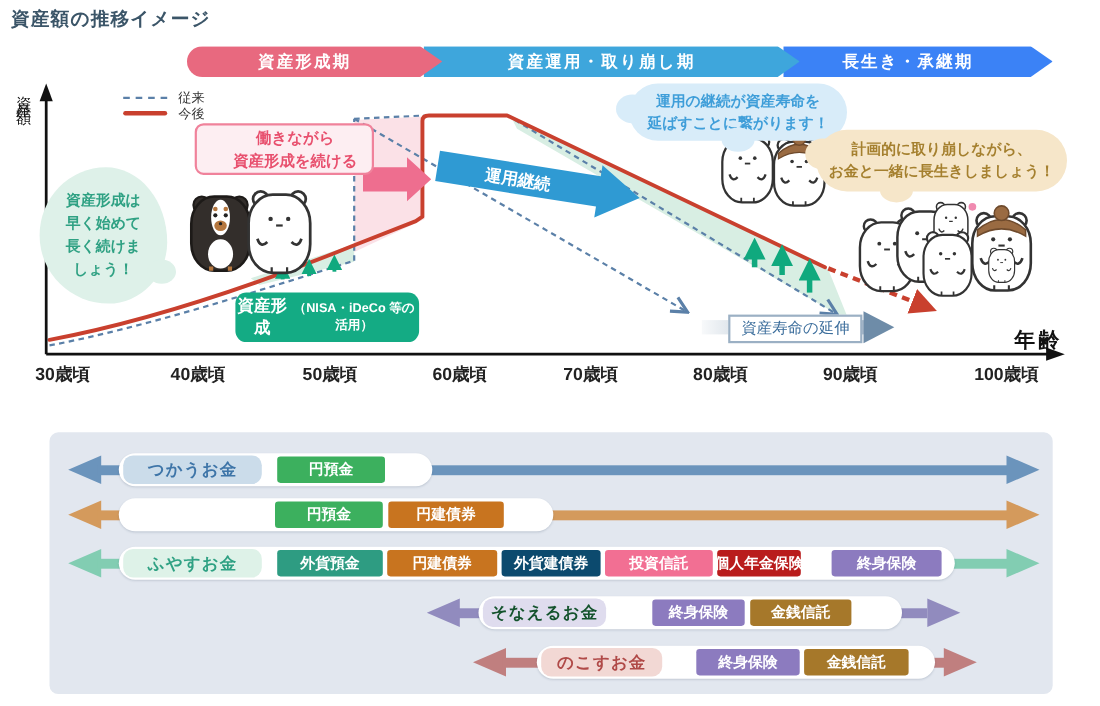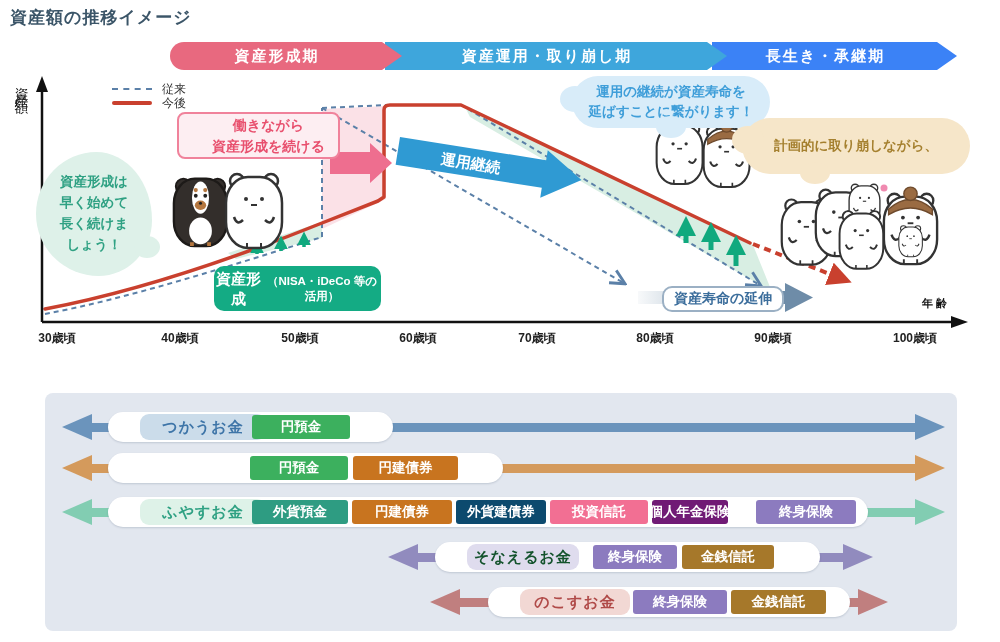--- a/index.html
+++ b/index.html
@@ -25,22 +25,22 @@
   #chart-svg { left:0; top:0; z-index:1; }
 
   
   #legend { left:112px; top:82px; z-index:3; font-size:12px; color:#333; }
   #legend .lrow { display:flex; align-items:center; gap:10px; height:14px; }
   .leg-dash { width:40px; border-top:2.5px dashed #5b80a8; }
   .leg-solid { width:40px; height:4px; background:#c9402e; border-radius:2px; }
 
   
   #ylabel { left:13px; top:76px; writing-mode:vertical-rl; font-size:14px; color:#111; letter-spacing:6px; z-index:3; }
-  #xlabel { left:922px; top:296px; font-size:11px; font-weight:bold; color:#111; letter-spacing:3px; z-index:3; }
-  .tick { top:330px; transform:translateX(-50%); font-size:12px; font-weight:600; color:#222; z-index:3; white-space:nowrap; }
+  #xlabel { left:922px; top:296px; font-size:19px; font-weight:bold; color:#111; letter-spacing:3px; z-index:3; }
+  .tick { top:330px; transform:translateX(-50%); font-size:16px; font-weight:600; color:#222; z-index:3; white-space:nowrap; }
   #source { top:357px; right:14px; font-size:10.5px; color:#333; z-index:3; }
 
   
   .bubble { z-index:3; display:flex; align-items:center; justify-content:center; text-align:center; font-weight:bold; }
   #bubble-left { left:36px; top:152px; width:116px; height:124px; background:#def1e9;
                  border-radius:52% 48% 46% 54% / 50% 55% 45% 50%; color:#2fa183; font-size:13.5px; line-height:1.55; }
   #bubble-left::after { content:""; position:absolute; right:-8px; bottom:18px; width:26px; height:22px;
                  background:#def1e9; border-radius:50%; }
   #box-work { left:177px; top:112px; width:163px; height:47px; background:#fdeef2; border:2px solid #f0829b;
               border-radius:8px; color:#e8506e; font-size:14px; line-height:1.45;padding-left:20px; }
@@ -50,33 +50,33 @@
   #bubble-mid::after { content:""; position:absolute; left:84px; bottom:-10px; width:30px; height:22px; background:#d8ecf9; border-radius:50%; }
   #bubble-right { left:742px; top:118px; width:228px; height:56px; background:#f6e6c9; border-radius:28px;
                   color:#a5802f; font-size:13.5px; line-height:1.5; }
   #bubble-right::before { content:""; position:absolute; left:-10px; top:8px; width:32px; height:28px; background:#f6e6c9; border-radius:50%; }
   #bubble-right::after { content:""; position:absolute; left:58px; bottom:-10px; width:30px; height:22px; background:#f6e6c9; border-radius:50%; }
   #box-formation { left:214px; top:266px; width:167px; height:45px; background:#14ab84; border-radius:10px;
                    color:#fff; flex-direction:row; line-height:1.3; z-index:3; }
   #box-formation .l1 { font-size:15px; }
   #box-formation .l2 { font-size:11.5px; }
   #box-extension { left:662px; top:286px; padding:2px 10px; background:#fff; border:2px solid #9bb0c4;
-                   border-radius:10px; color:#3c6e9c; font-size:14px; font-weight:bold; z-index:3; white-space:nowrap; }
+                   border-radius:0; color:#3c6e9c; font-size:14px; font-weight:normal; z-index:3; white-space:nowrap; }
 
   
   #panel { left:45px; top:393px; width:912px; height:238px; background:#e2e7ef; border-radius:8px; z-index:2; }
   .mrow { position:absolute; left:0; width:912px; height:36px; }
   .shaft { position:absolute; height:9px; top:13.5px; }
   .head { position:absolute; width:0; height:0; top:4.5px; }
   .head.l { border-top:13px solid transparent; border-bottom:13px solid transparent; border-right:30px solid #000; }
   .head.r { border-top:13px solid transparent; border-bottom:13px solid transparent; border-left:30px solid #000; }
   .pill { position:absolute; top:3px; height:30px; background:#fff; border-radius:15px;
           box-shadow:0 1px 2px rgba(40,60,90,.18); }
   .rlabel { position:absolute; top:2px; height:26px; border-radius:9px; display:flex; align-items:center;
-            justify-content:center; font-size:15px; font-weight:bold; letter-spacing:1px;margin-left:28px; }
+            justify-content:center; font-size:15px; font-weight:bold; letter-spacing:1px; }
   .pbox { position:absolute; top:3px; height:24px; border-radius:3px; display:flex; align-items:center;
           justify-content:center; color:#fff; font-size:13.5px; font-weight:bold; white-space:nowrap; }
 </style>
 </head>
 <body>
 
 <div id="stage">
 
   <div id="title" class="abs">資産額の推移イメージ</div>
 
@@ -232,21 +232,21 @@
   <div id="box-work" class="bubble abs">
     <div><span>働きながら</span><br>
          <span>資産形成を続ける</span></div>
   </div>
   <div id="bubble-mid" class="bubble abs">
     <div><span>運用の継続が資産寿命を</span><br>
          <span>延ばすことに繋がります！</span></div>
   </div>
   <div id="bubble-right" class="bubble abs">
     <div><span>計画的に取り崩しながら、</span><br>
-         </div>
+         <span>お金と一緒に長生きしましょう！</span></div>
   </div>
   <div id="box-formation" class="bubble abs">
     <div class="l1">資産形成</div>
     <div class="l2">（NISA・iDeCo 等の活用）</div>
   </div>
   <div id="box-extension" class="abs">資産寿命の延伸</div>
 
   <div id="panel" class="abs">
 
     <div class="mrow" style="top:16px">
@@ -272,21 +272,21 @@
     <div class="mrow" style="top:101px">
       <div class="head l" style="left: 17px; border-right-color: rgb(130, 205, 178);"></div>
       <div class="shaft" style="left: 44px; width: 828px; background-color: rgb(130, 205, 178);"></div>
       <div class="head r" style="left: 870px; border-left-color: rgb(130, 205, 178);"></div>
       <div class="pill" style="left:63px; width:760px">
         <div class="rlabel" style="left: 4px; width: 126px; background-color: rgb(222, 242, 232); color: rgb(47, 161, 131);">ふやすお金</div>
         <div class="pbox" style="left: 144px; width: 96px; background-color: rgb(46, 156, 130);">外貨預金</div>
         <div class="pbox" style="left: 244px; width: 100px; background-color: rgb(200, 116, 31);">円建債券</div>
         <div class="pbox" style="left: 348px; width: 90px; background-color: #0c4a6e;">外貨建債券</div>
         <div class="pbox" style="left: 442px; width: 98px; background-color: rgb(242, 111, 147);">投資信託</div>
-        <div class="pbox" style="left: 544px; width: 76px; background-color: #701a75;">個人年金保険</div>
+        <div class="pbox" style="left: 544px; width: 76px; background-color: #b91c1c;">個人年金保険</div>
         <div class="pbox" style="left: 648px; width: 100px; background-color: rgb(140, 123, 191);">終身保険</div>
       </div>
     </div>
 
     <div class="mrow" style="top:146px">
       <div class="head l" style="left: 343px; border-right-color: rgb(145, 139, 190);"></div>
       <div class="shaft" style="left: 370px; width: 428px; background-color: rgb(145, 139, 190);"></div>
       <div class="head r" style="left: 798px; border-left-color: rgb(145, 139, 190);"></div>
       <div class="pill" style="left:390px; width:385px">
         <div class="rlabel" style="left: 4px; width: 112px; background-color: rgb(223, 220, 238); color: #14532d;">そなえるお金</div>

